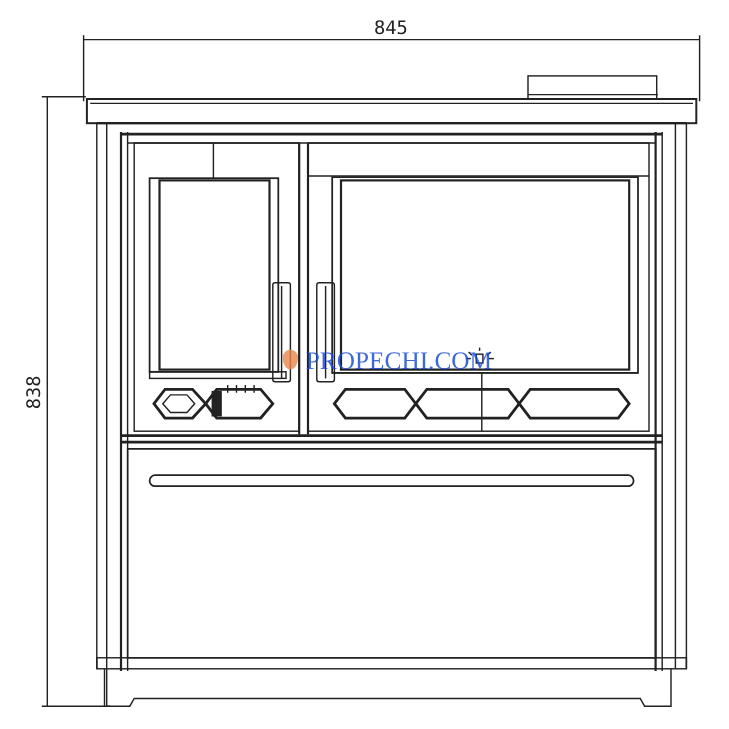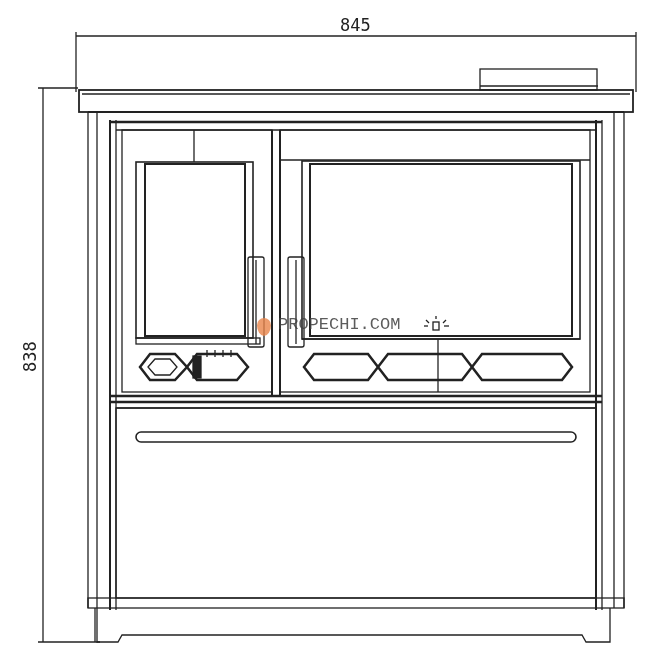--- a/index.html
+++ b/index.html
@@ -1,19 +1,19 @@
 <!DOCTYPE html>
 <html><head>
 <meta charset="utf-8">
 <style>
   html,body{margin:0;padding:0;background:#fff;}
   body{width:663px;height:663px;position:relative;overflow:hidden;font-family:"DejaVu Sans",sans-serif;}
   svg{position:absolute;left:0;top:0;}
   .dim{font-family:"DejaVu Sans Mono",monospace;font-size:17px;fill:#222;}
-  .wm{position:absolute;left:256px;top:315px;font-family:Liberation Mono, monospace;font-size:17px;color:#404040;letter-spacing:0px;opacity:.85;}
+  .wm{position:absolute;left:256px;top:315px;font-family:Liberation Serif, serif;font-size:23px;color:#1d4ed8;letter-spacing:0px;opacity:.85;}
   .wm-drop{position:absolute;left:257px;top:318px;width:14px;height:18px;background:#e8844a;border-radius:50% 50% 50% 50% / 40% 40% 60% 60%;opacity:.8;}
 </style>
 </head>
 <body>
 
 <svg width="663" height="663" viewBox="0 0 663 663" fill="none" stroke="#222" stroke-width="1.3">
 
   <g>
     <line x1="76" y1="36" x2="636" y2="36"></line>
     <line x1="76" y1="32" x2="76" y2="92"></line>

